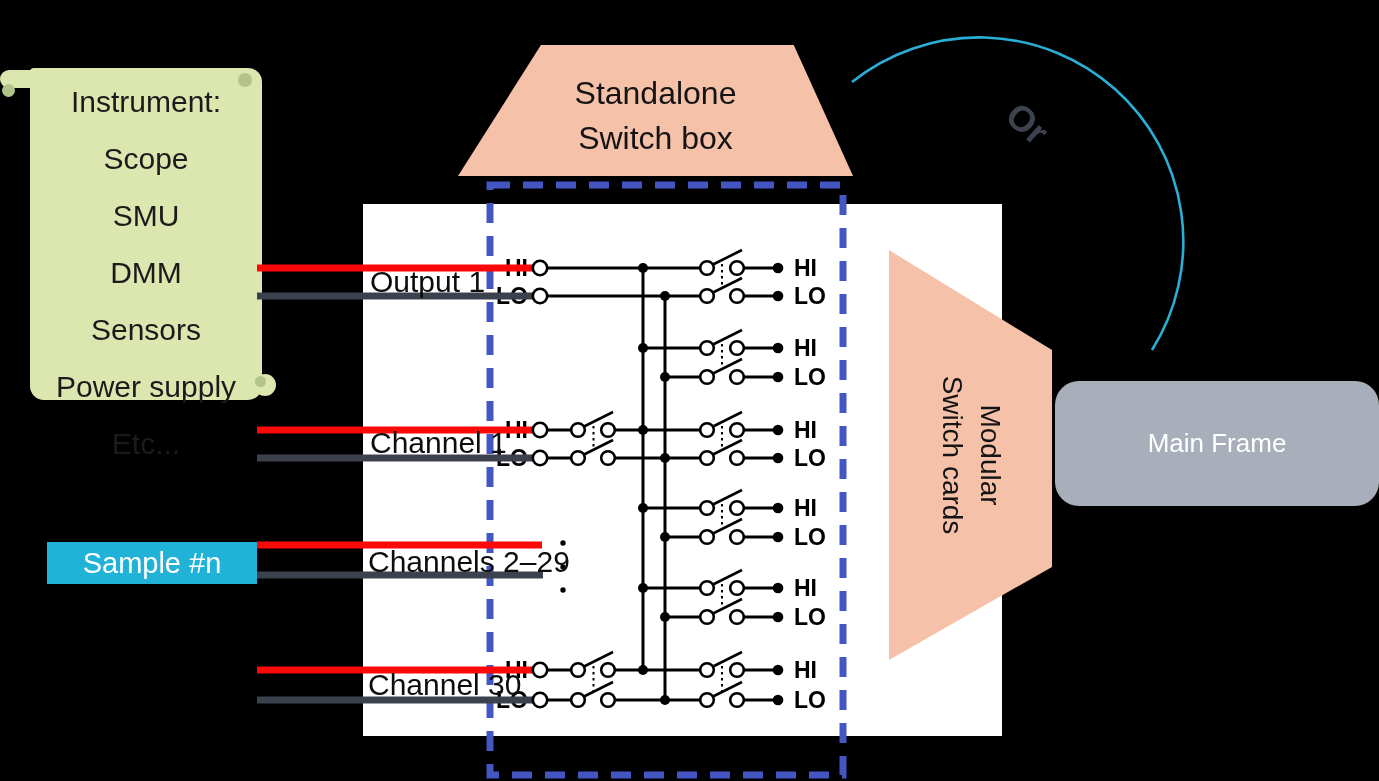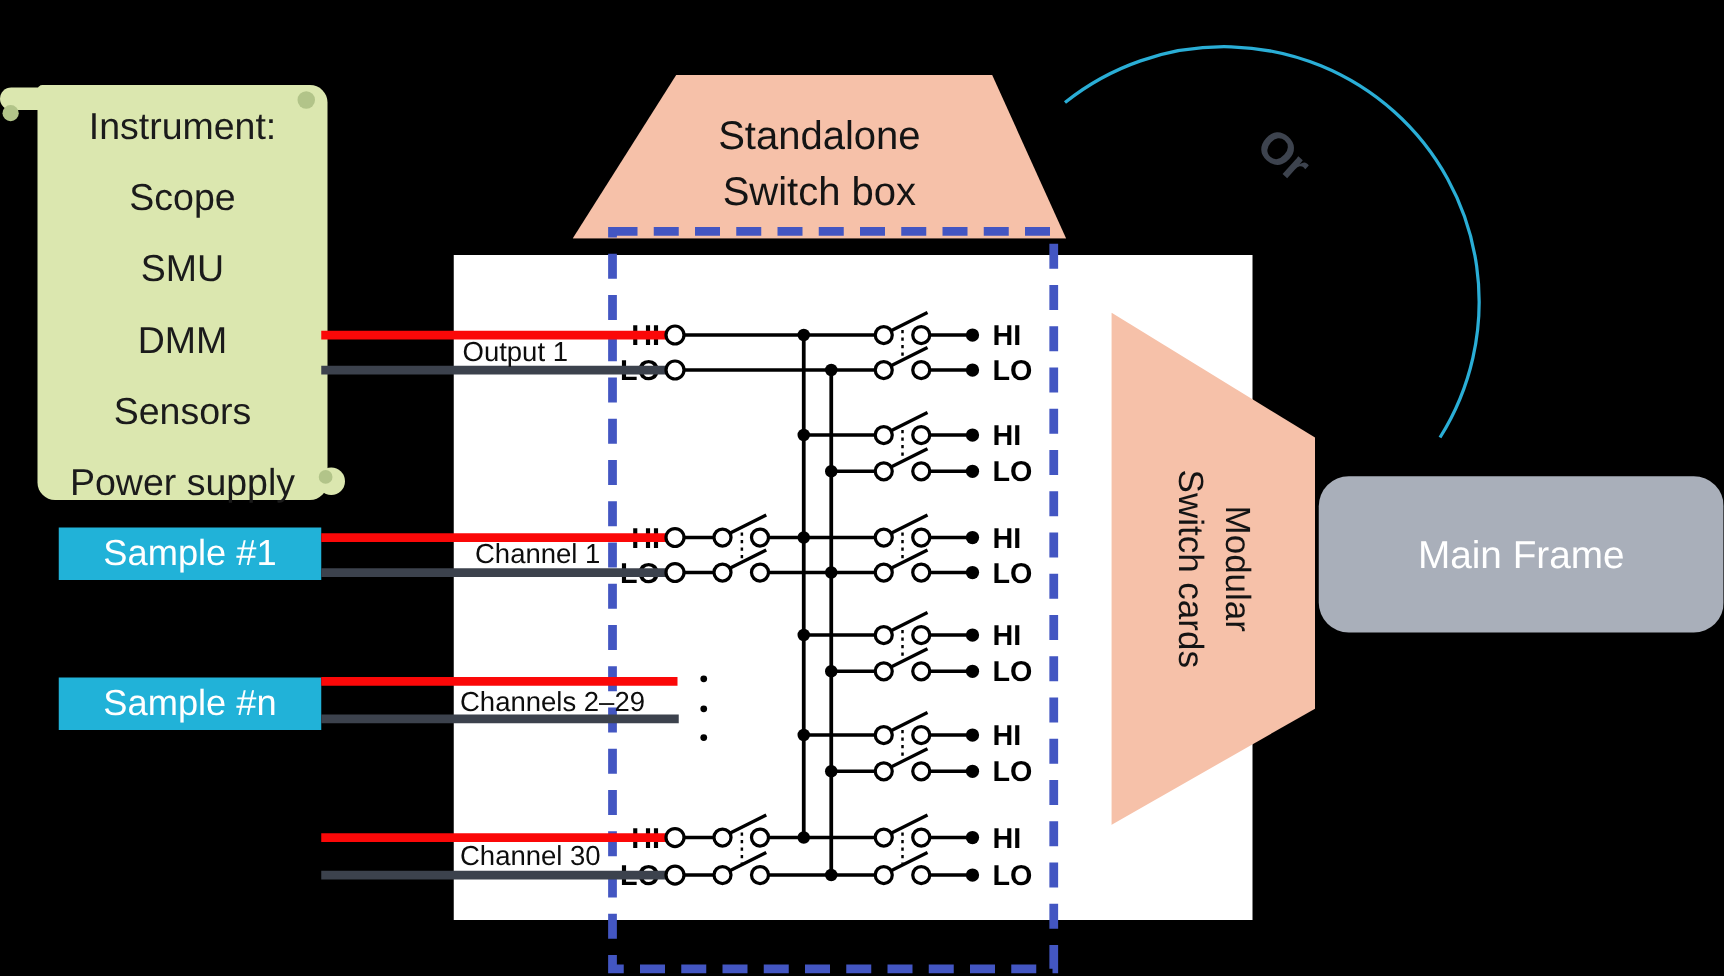--- a/index.html
+++ b/index.html
@@ -8,21 +8,21 @@
   }
   html,body{margin:0;padding:0;background:var(--bg);}
   body{font-family:"Liberation Sans",sans-serif;}
   .stage{position:relative;width:1379px;height:781px;background:var(--bg);overflow:hidden;}
 
   .whitebox{position:absolute;left:363px;top:204px;width:639px;height:532px;background:#ffffff;z-index:1;}
 
   .trap-standalone{position:absolute;left:458px;top:45px;width:395px;height:131px;background:var(--salmon);
     clip-path:polygon(21% 0,85% 0,100% 100%,0 100%);z-index:2;
     display:flex;flex-direction:column;align-items:center;justify-content:center;padding-top:10px;box-sizing:border-box;
-    font-size:32px;line-height:45px;color:#141414;text-align:center;margin-top:15px;}
+    font-size:32px;line-height:45px;color:#141414;text-align:center;}
 
   .note{position:absolute;left:0;top:68px;width:292px;height:352px;z-index:2;}
   .note-body{position:absolute;left:30px;top:0;width:232px;height:332px;background:var(--note);
     border-radius:4px 14px 14px 14px;display:flex;flex-direction:column;align-items:center;
     padding-top:11px;box-sizing:border-box;font-size:30px;line-height:45px;color:#1b1b1b;text-align:center;gap:12px;}
   .note-tab{position:absolute;left:0;top:2px;width:56px;height:18px;background:var(--note);border-radius:10px 0 0 10px;}
   .curl{position:absolute;background:var(--curl);border-radius:50%;}
   .curl-a{left:2px;top:16px;width:13px;height:13px;}
   .curl-b{left:238px;top:5px;width:14px;height:14px;}
   .curl-c{position:absolute;left:254px;top:306px;width:22px;height:22px;background:var(--note);border-radius:50%;}
@@ -31,23 +31,23 @@
   .sample{position:absolute;left:47px;width:210px;height:42px;background:var(--sample);z-index:2;
     display:flex;align-items:center;justify-content:center;color:#ffffff;font-size:29px;}
 
   .trap-modular{position:absolute;left:889px;top:250px;width:163px;height:410px;background:var(--salmon);
     clip-path:polygon(0 0,100% 24.4%,100% 77.3%,0 100%);z-index:2;}
   .trap-modular .vtext{position:absolute;left:50%;top:50%;width:360px;margin-left:-180px;margin-top:-38px;
     transform:rotate(90deg);text-align:center;font-size:28px;line-height:38px;color:#141414;}
   .trap-modular .vtext span{display:block;}
 
   .mainframe{position:absolute;left:1055px;top:381px;width:324px;height:125px;background:var(--frame);
-    border-radius:24px;z-index:2;display:flex;align-items:center;justify-content:center;color:#ffffff;font-size:31px;}
-
-  .rowlabel{position:absolute;z-index:6;font-size:22px;line-height:22px;color:#0d0d0d;white-space:nowrap;}
+    border-radius:24px;z-index:2;display:flex;align-items:center;justify-content:center;color:#ffffff;font-size:26px;}
+
+  .rowlabel{position:absolute;z-index:6;font-size:30px;line-height:22px;color:#0d0d0d;white-space:nowrap;}
 
   .or{position:absolute;left:1006px;top:103px;z-index:6;font-size:36px;font-weight:700;color:var(--or);
     transform:rotate(42deg);transform-origin:center;}
 
   #overlay{position:absolute;left:0;top:0;z-index:5;pointer-events:none;}
 </style>
 </head>
 <body>
 
 <div class="stage">
@@ -70,40 +70,37 @@
       <span>Sensors</span>
       <span>Power supply</span>
       <span>Etc...</span>
     </div>
     <div class="curl curl-b"></div>
     <div class="curl-c">
       <div class="curl-c2"></div>
     </div>
   </div>
 
-  <div class="sample" style="top:422px">
-    <span>Sample #1</span>
-  </div>
   <div class="sample" style="top:542px">
     <span>Sample #n</span>
   </div>
 
   <div class="trap-modular">
     <div class="vtext">
       <span>Modular</span>
       <span>Switch cards</span>
     </div>
   </div>
 
   <div class="mainframe">
     <span>Main Frame</span>
   </div>
 
   <span class="rowlabel" style="left:370px;top:271px">Output 1</span>
-  <span class="rowlabel" style="left:380px;top:432px">Channel 1</span>
+  <span class="rowlabel" style="left:370px;top:432px">Channel 1</span>
   <span class="rowlabel" style="left:368px;top:551px">Channels 2–29</span>
   <span class="rowlabel" style="left:368px;top:674px">Channel 30</span>
 
   <div class="or">Or</div>
 
   <svg id="overlay" width="1379" height="781" viewBox="0 0 1379 781">
       <path d="M 852 82 A 204 204 0 0 1 1152 350" fill="none" stroke="#2aaed6" stroke-width="2.6"></path>
       <rect x="490" y="185" width="353" height="590" fill="none" stroke="#4356c2" stroke-width="7" stroke-dasharray="20 13"></rect>
       <line x1="643" y1="268" x2="643" y2="670" stroke="#000000" stroke-width="3"></line>
       <line x1="665" y1="296" x2="665" y2="700" stroke="#000000" stroke-width="3"></line>

